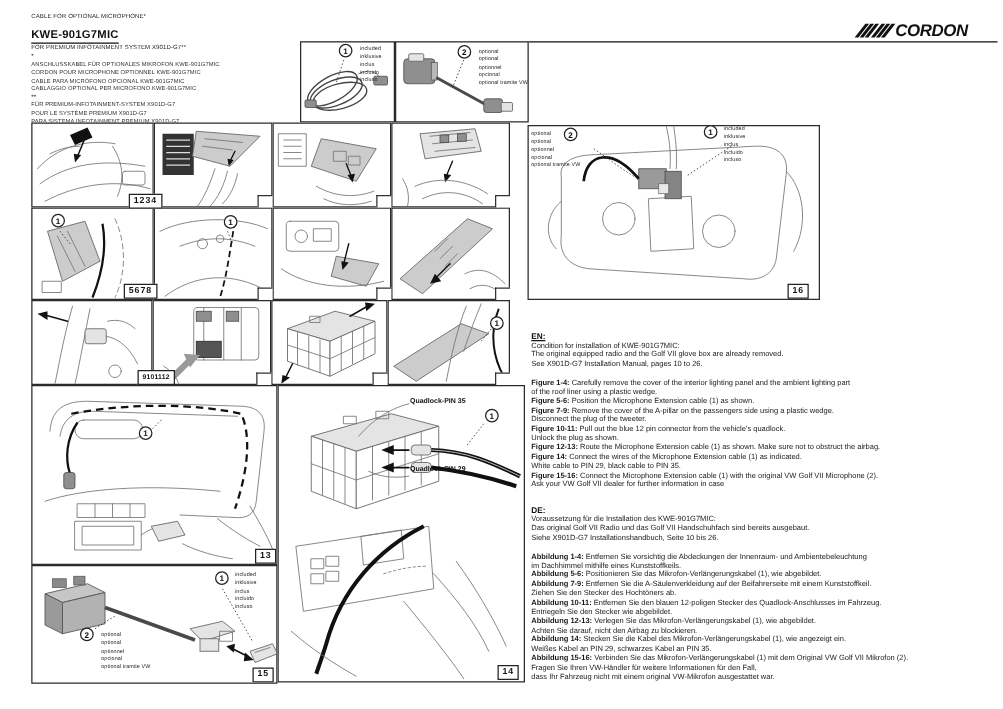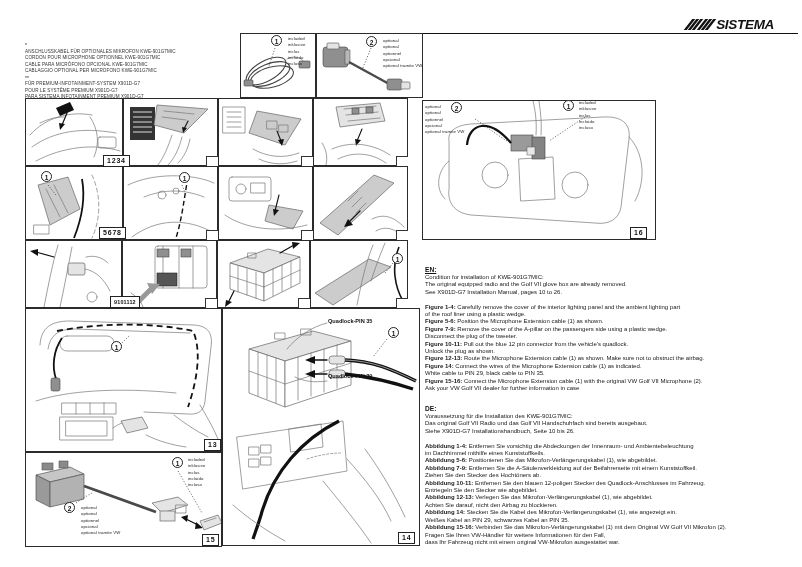--- a/index.html
+++ b/index.html
@@ -55,20 +55,25 @@
   .gf2{fill:#e4e4e4;stroke:#666;stroke-width:.7;}
   .df{fill:#8f8f8f;stroke:#444;stroke-width:.6;}
   .bf{fill:#111;stroke:none;}
   .dot{fill:none;stroke:#333;stroke-width:.7;stroke-dasharray:1.2,1.7;}
 </style>
 </head>
 <body>
 
 <div class="page">
 
+  <div style="position:absolute;left:25px;top:11px;">
+    <div class="h-small">CABLE FOR OPTIONAL MICROPHONE*</div>
+    <div><span class="h-model">KWE-901G7MIC</span></div>
+    <div class="h-small">FOR PREMIUM INFOTAINMENT SYSTEM X901D-G7**</div>
+  </div>
   <div style="position:absolute;left:25px;top:42px;">
     <div class="h-mark">*</div>
     <div>
         <div class="h-tiny">ANSCHLUSSKABEL FÜR OPTIONALES MIKROFON KWE-901G7MIC</div>
         <div class="h-tiny">CORDON POUR MICROPHONE OPTIONNEL KWE-901G7MIC</div>
         <div class="h-tiny">CABLE PARA MICRÓFONO OPCIONAL KWE-901G7MIC</div>
         <div class="h-tiny">CABLAGGIO OPTIONAL PER MICROFONO KWE-901G7MIC</div>
       </div>
     <div class="h-mark">**</div>
     <div>
@@ -82,21 +87,21 @@
   <div class="rule" style="left:240px;top:33px;width:558px;"></div>
   <div class="logo" style="left:688px;top:17px;">
     <span class="slashes">
         <i></i>
         <i></i>
         <i></i>
         <i></i>
         <i></i>
         <i></i>
       </span>
-    <span class="logo-txt">SISTEMA</span>
+    <span class="logo-txt">CORDON</span>
   </div>
 
   <div class="panel" style="left:240px;top:33px;width:76px;height:65px;">
     <svg width="74" height="63" viewBox="0 0 74 63">
       <ellipse class="s2" cx="28" cy="40" rx="22" ry="10" transform="rotate(-22 28 40)"></ellipse>
       <ellipse class="s2" cx="31" cy="43" rx="22" ry="10" transform="rotate(-15 31 43)"></ellipse>
       <ellipse class="s2" cx="25" cy="37" rx="22" ry="10" transform="rotate(-29 25 37)"></ellipse>
       <path class="s1" d="M46,25 C54,21 60,23 64,29"></path>
       <rect class="df" x="58" y="27" width="11" height="7" rx="1"></rect>
       <rect class="df" x="3" y="46" width="9" height="6" rx="1"></rect>

